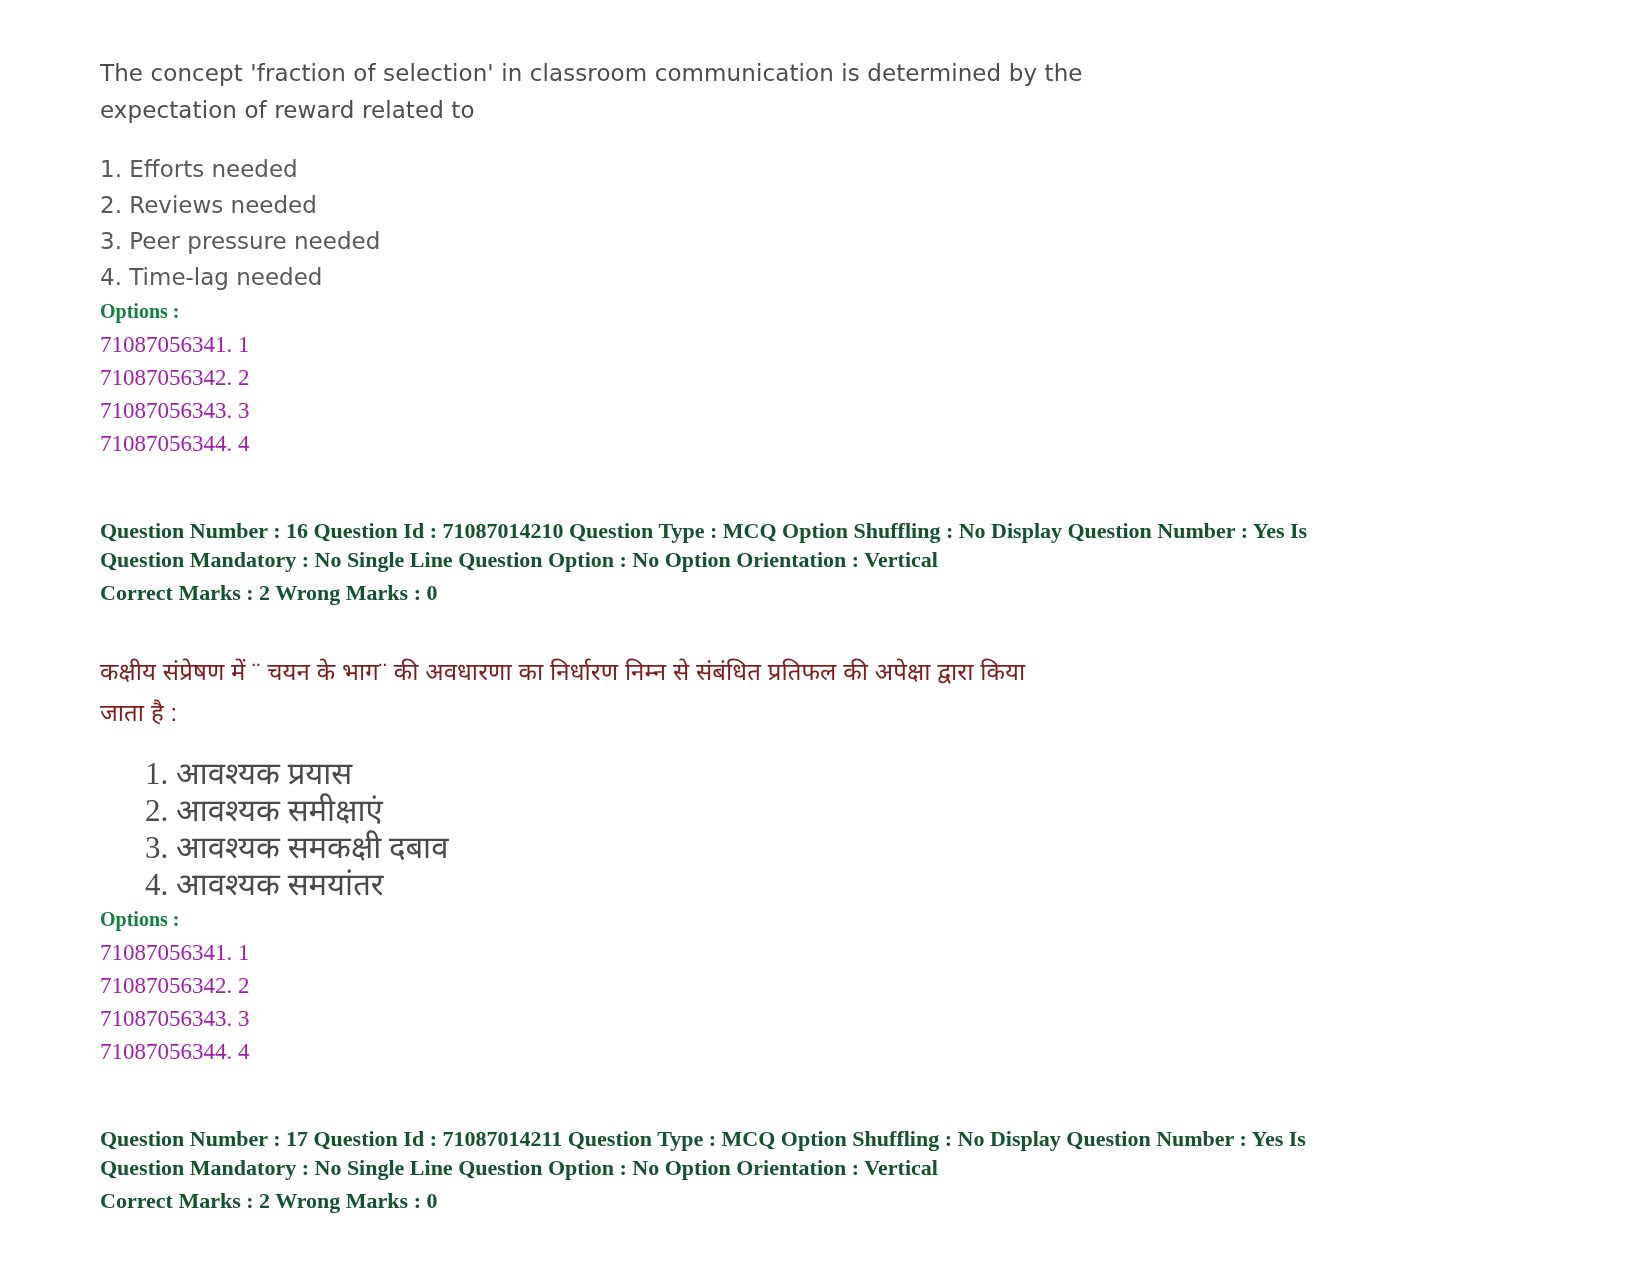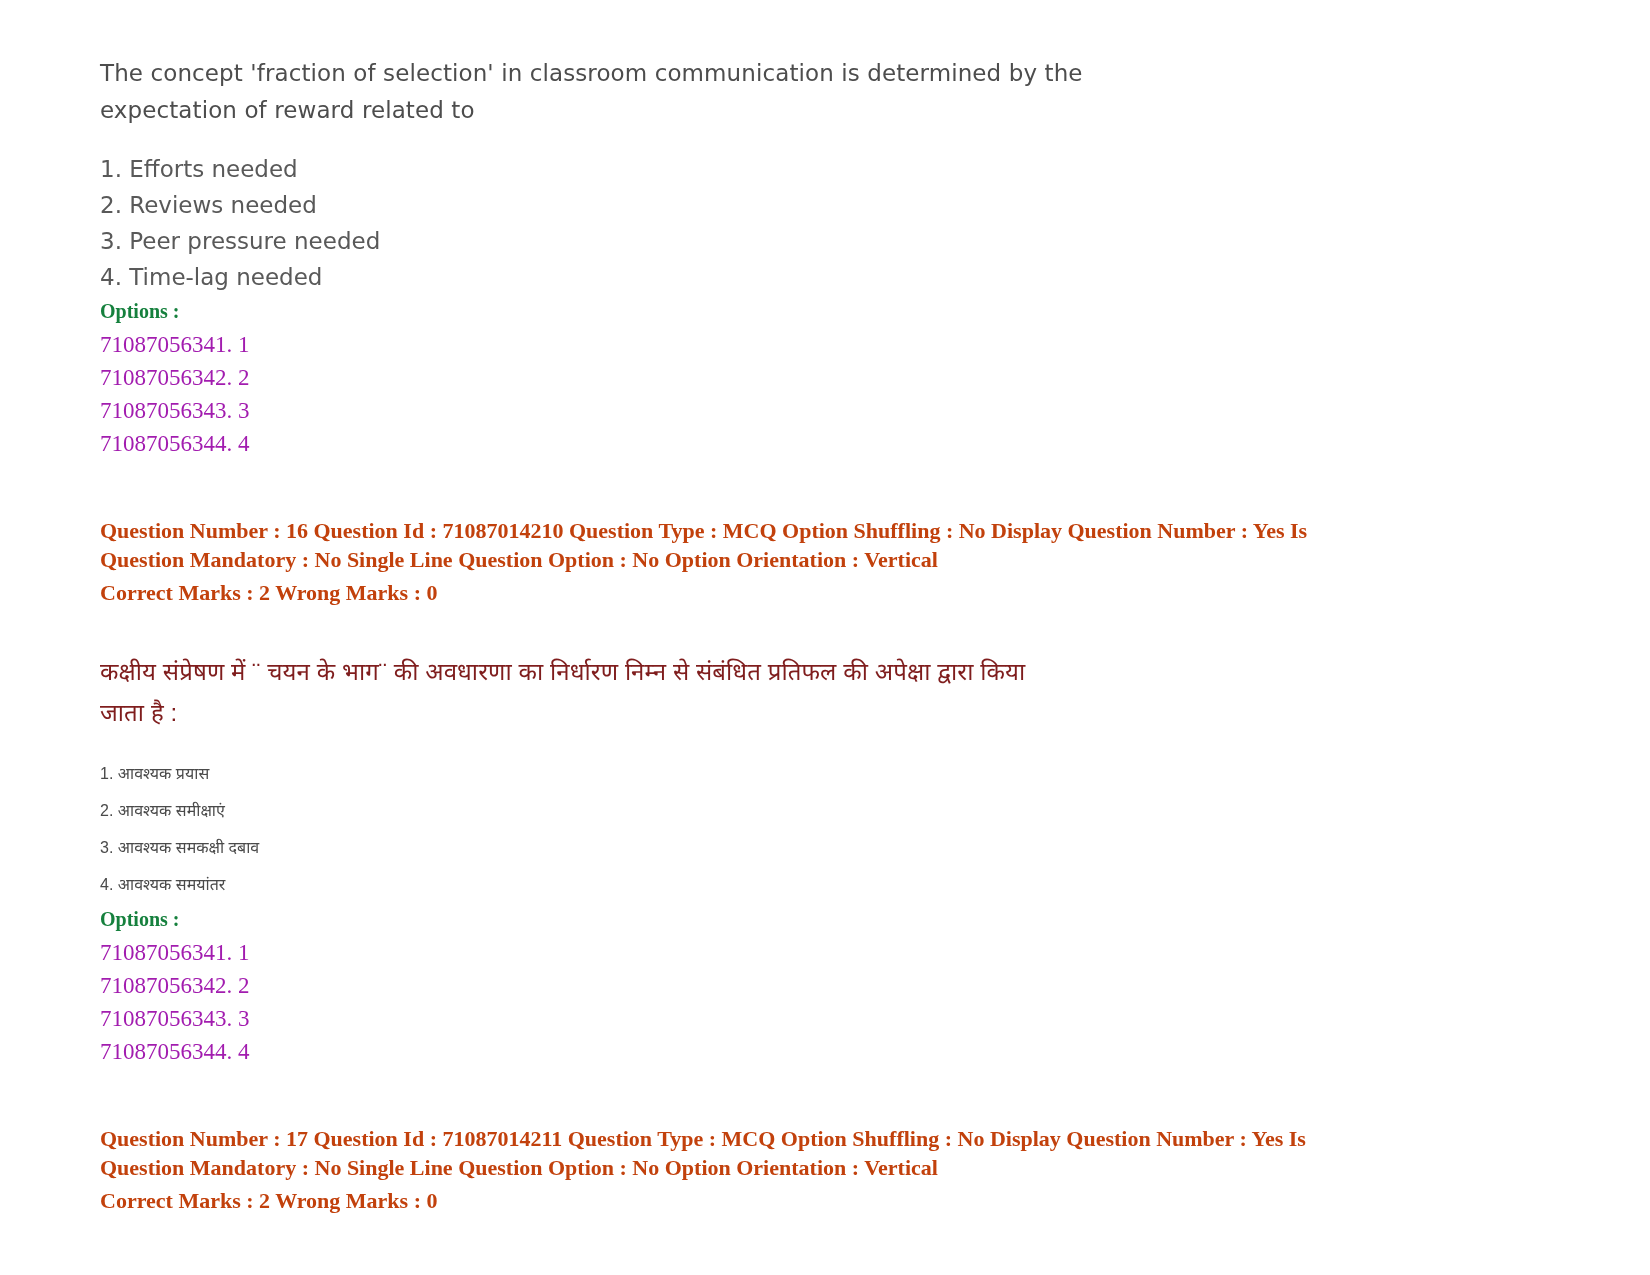--- a/index.html
+++ b/index.html
@@ -46,24 +46,25 @@
     padding: 0;
     font-family: "DejaVu Sans", "Liberation Sans", sans-serif;
     color: #595959;
   }
   .choices li {
     font-size: 23px;
     line-height: 36px;
     white-space: pre;
   }
   .choices.hi li {
-    font-family: Liberation Sans, sans-serif;
-    font-size: 16px;
+    font-family: Liberation Serif, serif;
+    font-size: 31px;
     line-height: 37px;
     color: #4a4a4a;
+    margin-left: 45px;
   }
   .spacer-sm { height: 22px; }
   .spacer-md { height: 44px; }
   .spacer-lg { height: 56px; }
   
   .options-label {
     font-family: "Liberation Serif", "DejaVu Serif", serif;
     font-size: 20px;
     font-weight: bold;
     line-height: 33px;
@@ -80,21 +81,21 @@
     line-height: 33px;
     color: #a21caf;
     white-space: pre;
   }
   
   .meta {
     font-family: "Liberation Serif", "DejaVu Serif", serif;
     font-weight: bold;
     font-size: 22px;
     line-height: 29px;
-    color: #c2410c;
+    color: #14532d;
     max-width: 1330px;
   }
   .meta-line { white-space: normal; }
   .meta-line.tight { max-width: 1330px; }
   .meta-marks { margin-top: 4px; }
   .q-block { position: relative; }
 </style>
 </head>
 <body>
 

